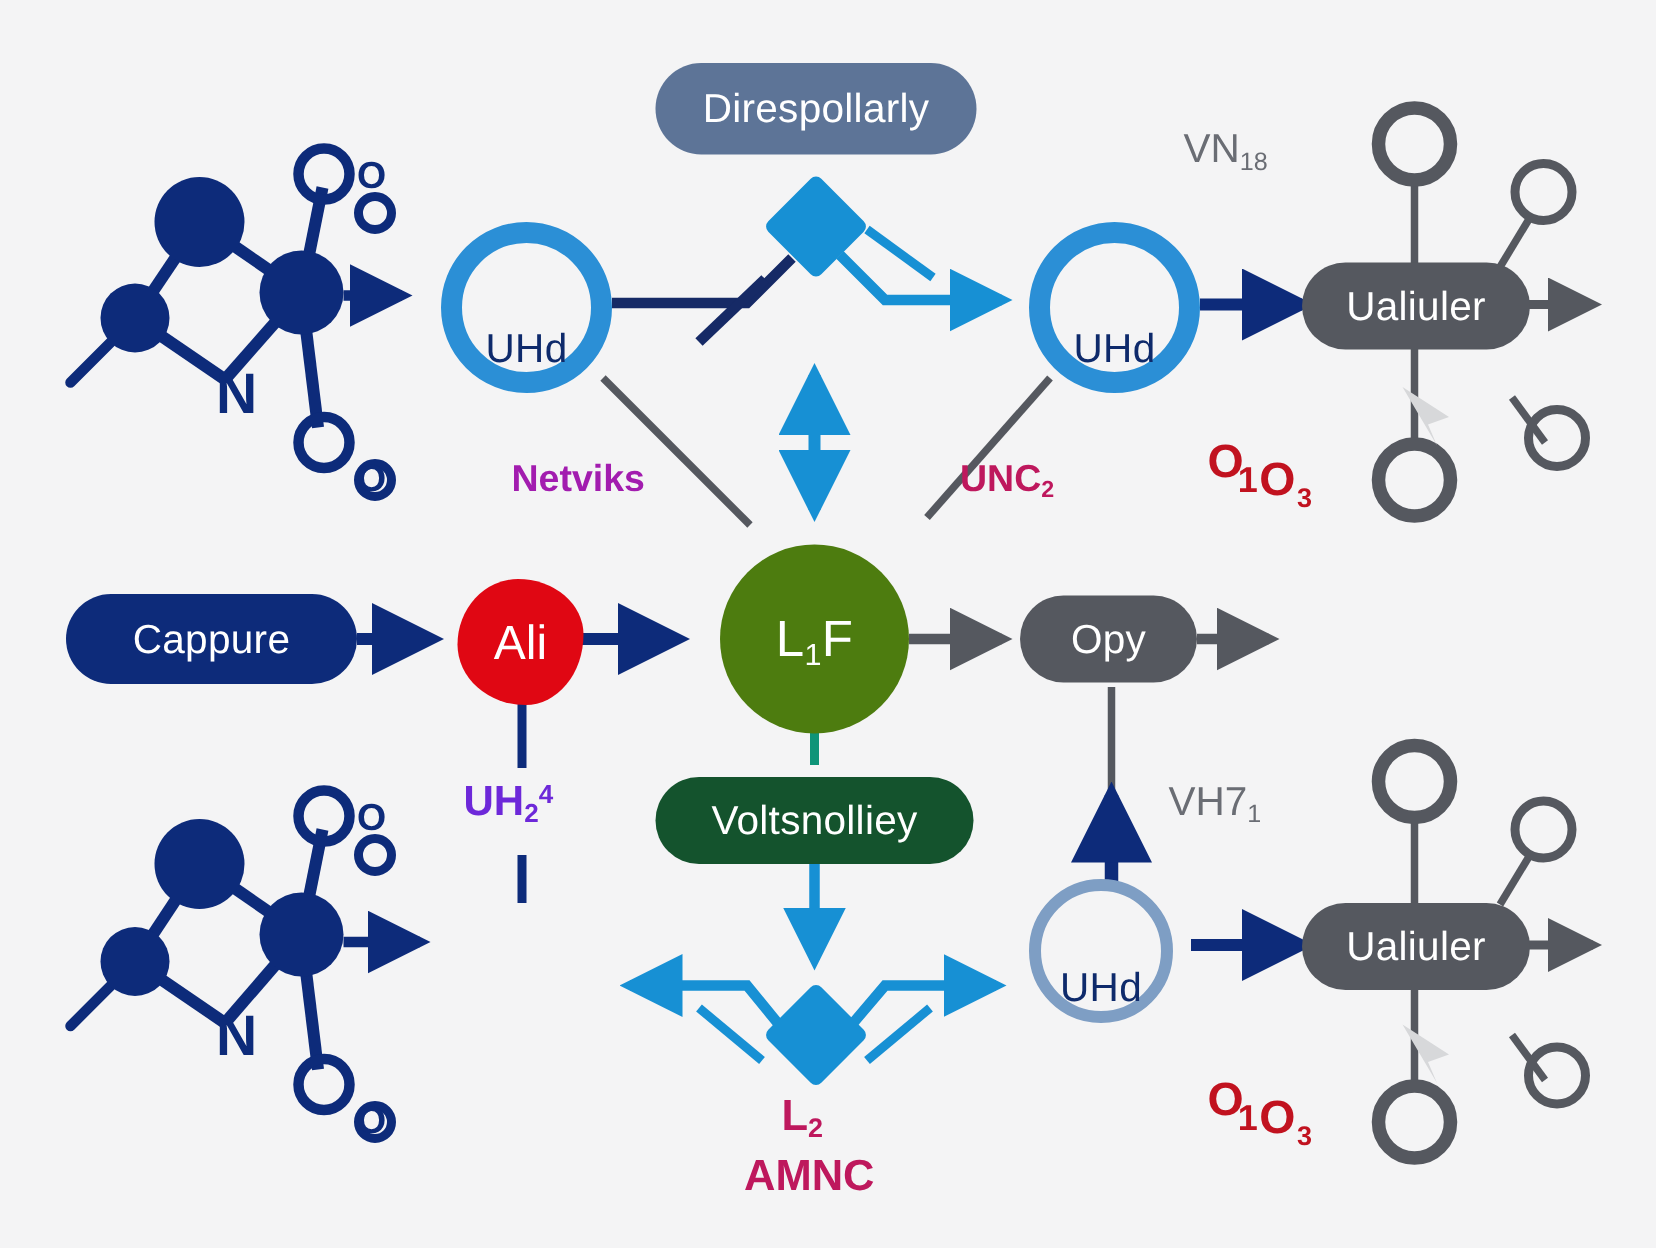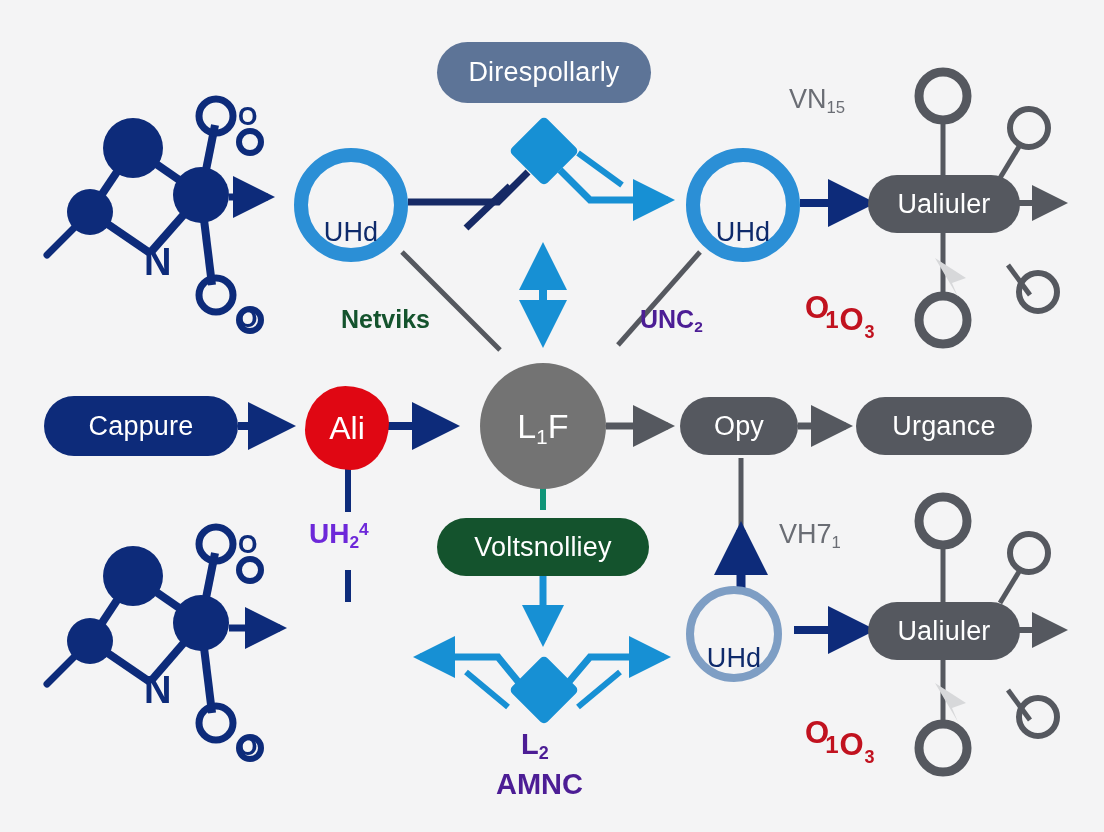--- a/index.html
+++ b/index.html
@@ -52,35 +52,35 @@
     color: #0e2a6b;
     font-size: 27px;
     font-weight: 500;
     align-items: flex-end;
   }
   .ring-thick { border: 14px solid #2b8fd6; }
   .ring-thin  { border: 8px solid #7e9ec4; }
 
   .solid-circle {
     border-radius: 50%;
-    background: #737373;
+    background: #4d7c0f;
     color: #ffffff;
     font-size: 34px;
     font-weight: 500;
   }
 
   
   .text-label {
     position: absolute;
     font-size: 25px;
     font-weight: 600;
     white-space: nowrap;
   }
-  .t-red   { color: #14532d; }
-  .t-green { color: #4c1d95; }
+  .t-red   { color: #a21caf; }
+  .t-green { color: #be185d; }
   .t-gray  { color: #6a6d74; }
   .t-navy  { color: #6d28d9; }
 
   .text-label sub {
     font-size: 0.62em;
     vertical-align: baseline;
     position: relative;
     top: 0.28em;
   }
   .text-label sup {
@@ -285,42 +285,39 @@
   </div>
 
   <div class="node-label solid-circle" style="left:480px; top:363px; width:126px; height:126px;">
     <span><span>L</span><sub>1</sub><span>F</span></span>
   </div>
 
   <div class="node-label pill pill-gray" style="left:680px; top:397px; width:118px; height:58px;">
     <span>Opy</span>
   </div>
 
-  <div class="node-label pill pill-gray" style="left:856px; top:397px; width:176px; height:58px;">
-    <span>Urgance</span>
-  </div>
 
   <div class="node-label pill pill-teal" style="left:437px; top:518px; width:212px; height:58px;">
     <span>Voltsnolliey</span>
   </div>
 
 
   <div class="node-label ring ring-thin" style="left:686px; top:586px; width:96px; height:96px;">
     <span>UHd</span>
   </div>
 
   <div class="node-label pill pill-gray" style="left:868px; top:602px; width:152px; height:58px;">
     <span>Ualiuler</span>
   </div>
 
   <div class="text-label t-red" style="left:341px; top:305px;">Netviks</div>
 
   <div class="text-label t-green" style="left:640px; top:305px;"><span>UNC</span><sub>2</sub></div>
 
-  <div class="text-label t-gray" style="left:789px; top:84px; font-size:27px; font-weight:500;"><span>VN</span><sub>15</sub></div>
+  <div class="text-label t-gray" style="left:789px; top:84px; font-size:27px; font-weight:500;"><span>VN</span><sub>18</sub></div>
 
   <div class="text-label t-gray" style="left:779px; top:519px; font-size:27px; font-weight:500;"><span>VH7</span><sub>1</sub></div>
 
   <div class="text-label t-navy" style="left:309px; top:518px; font-size:28px; font-weight:600;"><span>UH</span><sub>2</sub><sup>4</sup></div>
 
   <div class="text-label t-green" style="left:521px; top:728px; font-size:29px; font-weight:700;"><span>L</span><sub>2</sub></div>
 
   <div class="text-label t-green" style="left:496px; top:768px; font-size:29px; font-weight:700;">AMNC</div>
 
   <div class="o1o3" style="left:805px; top:290px;">

